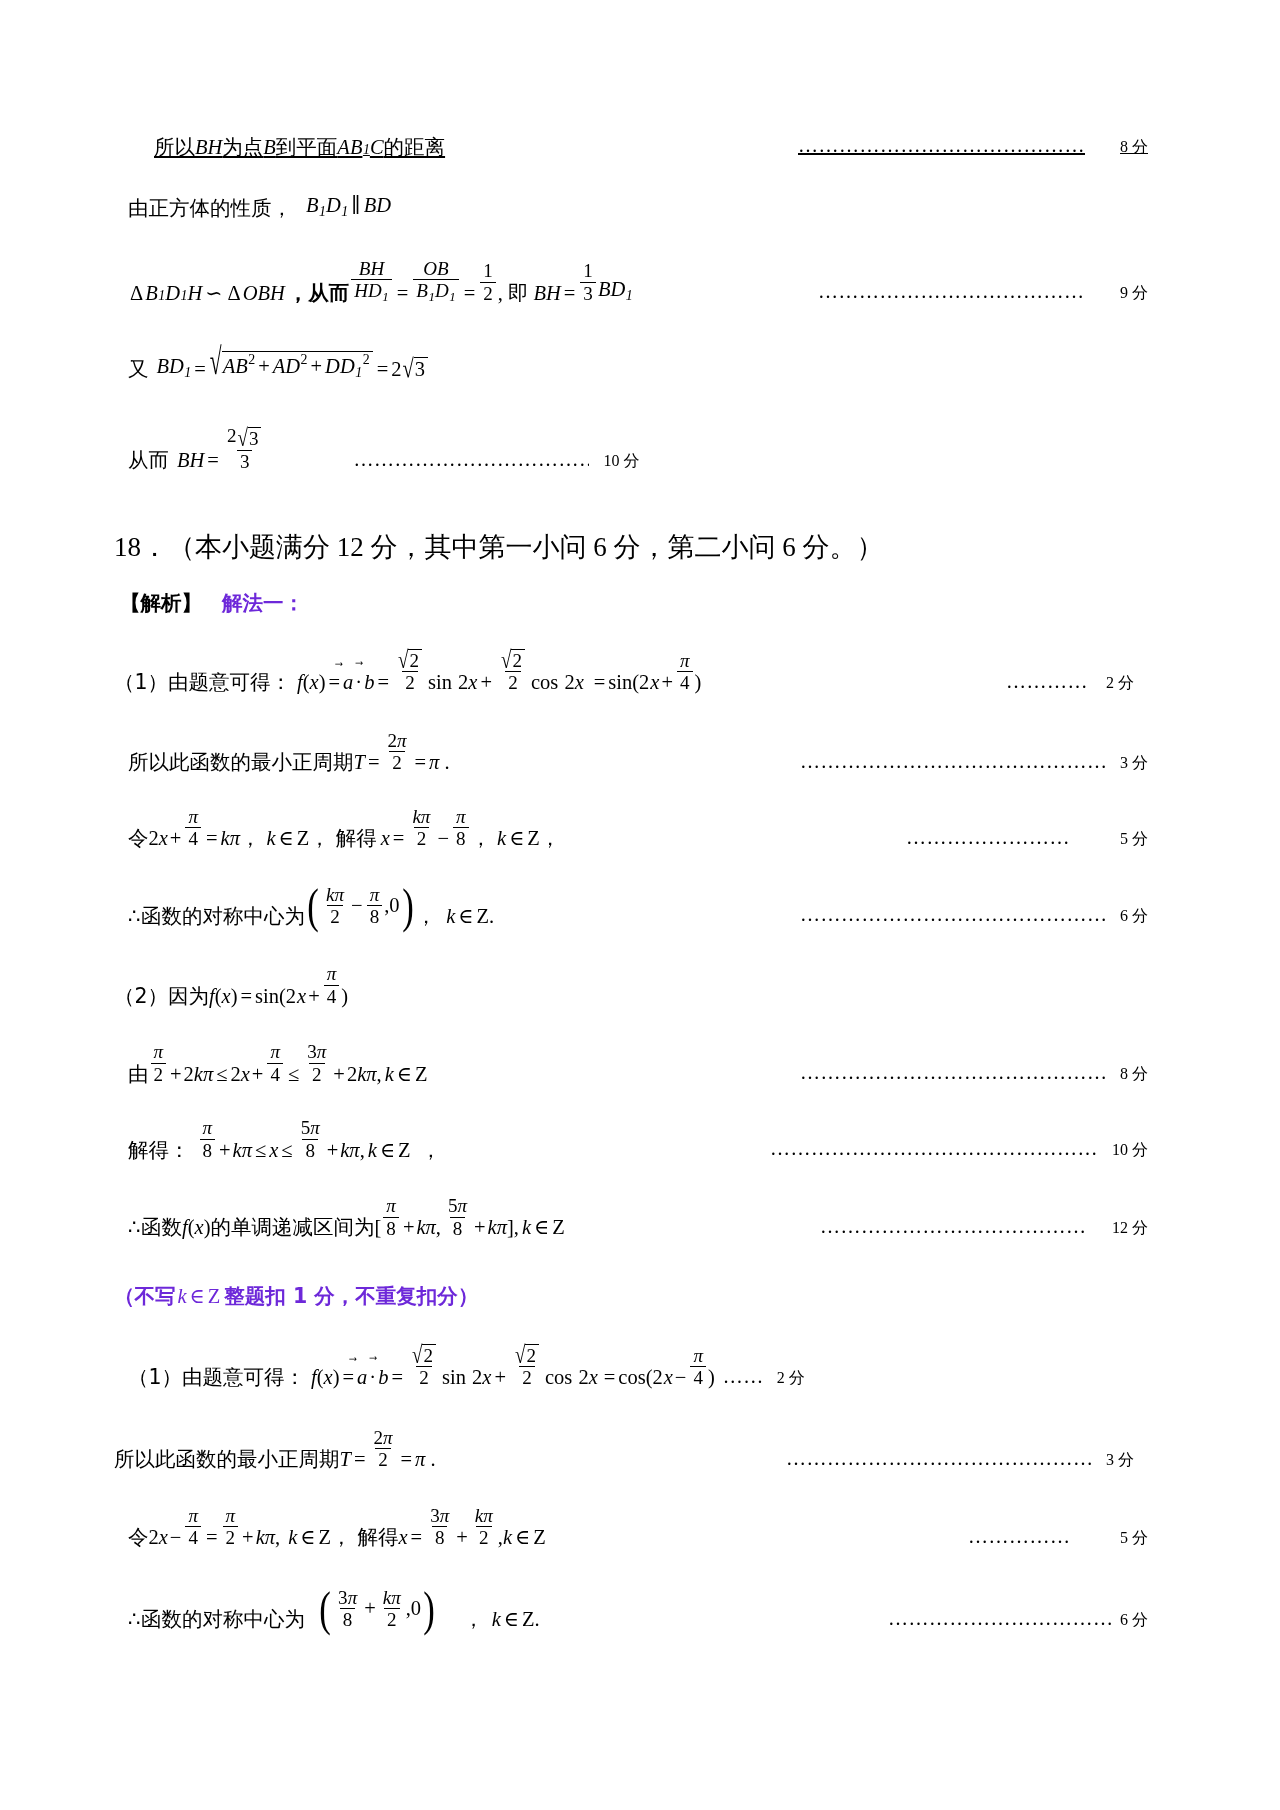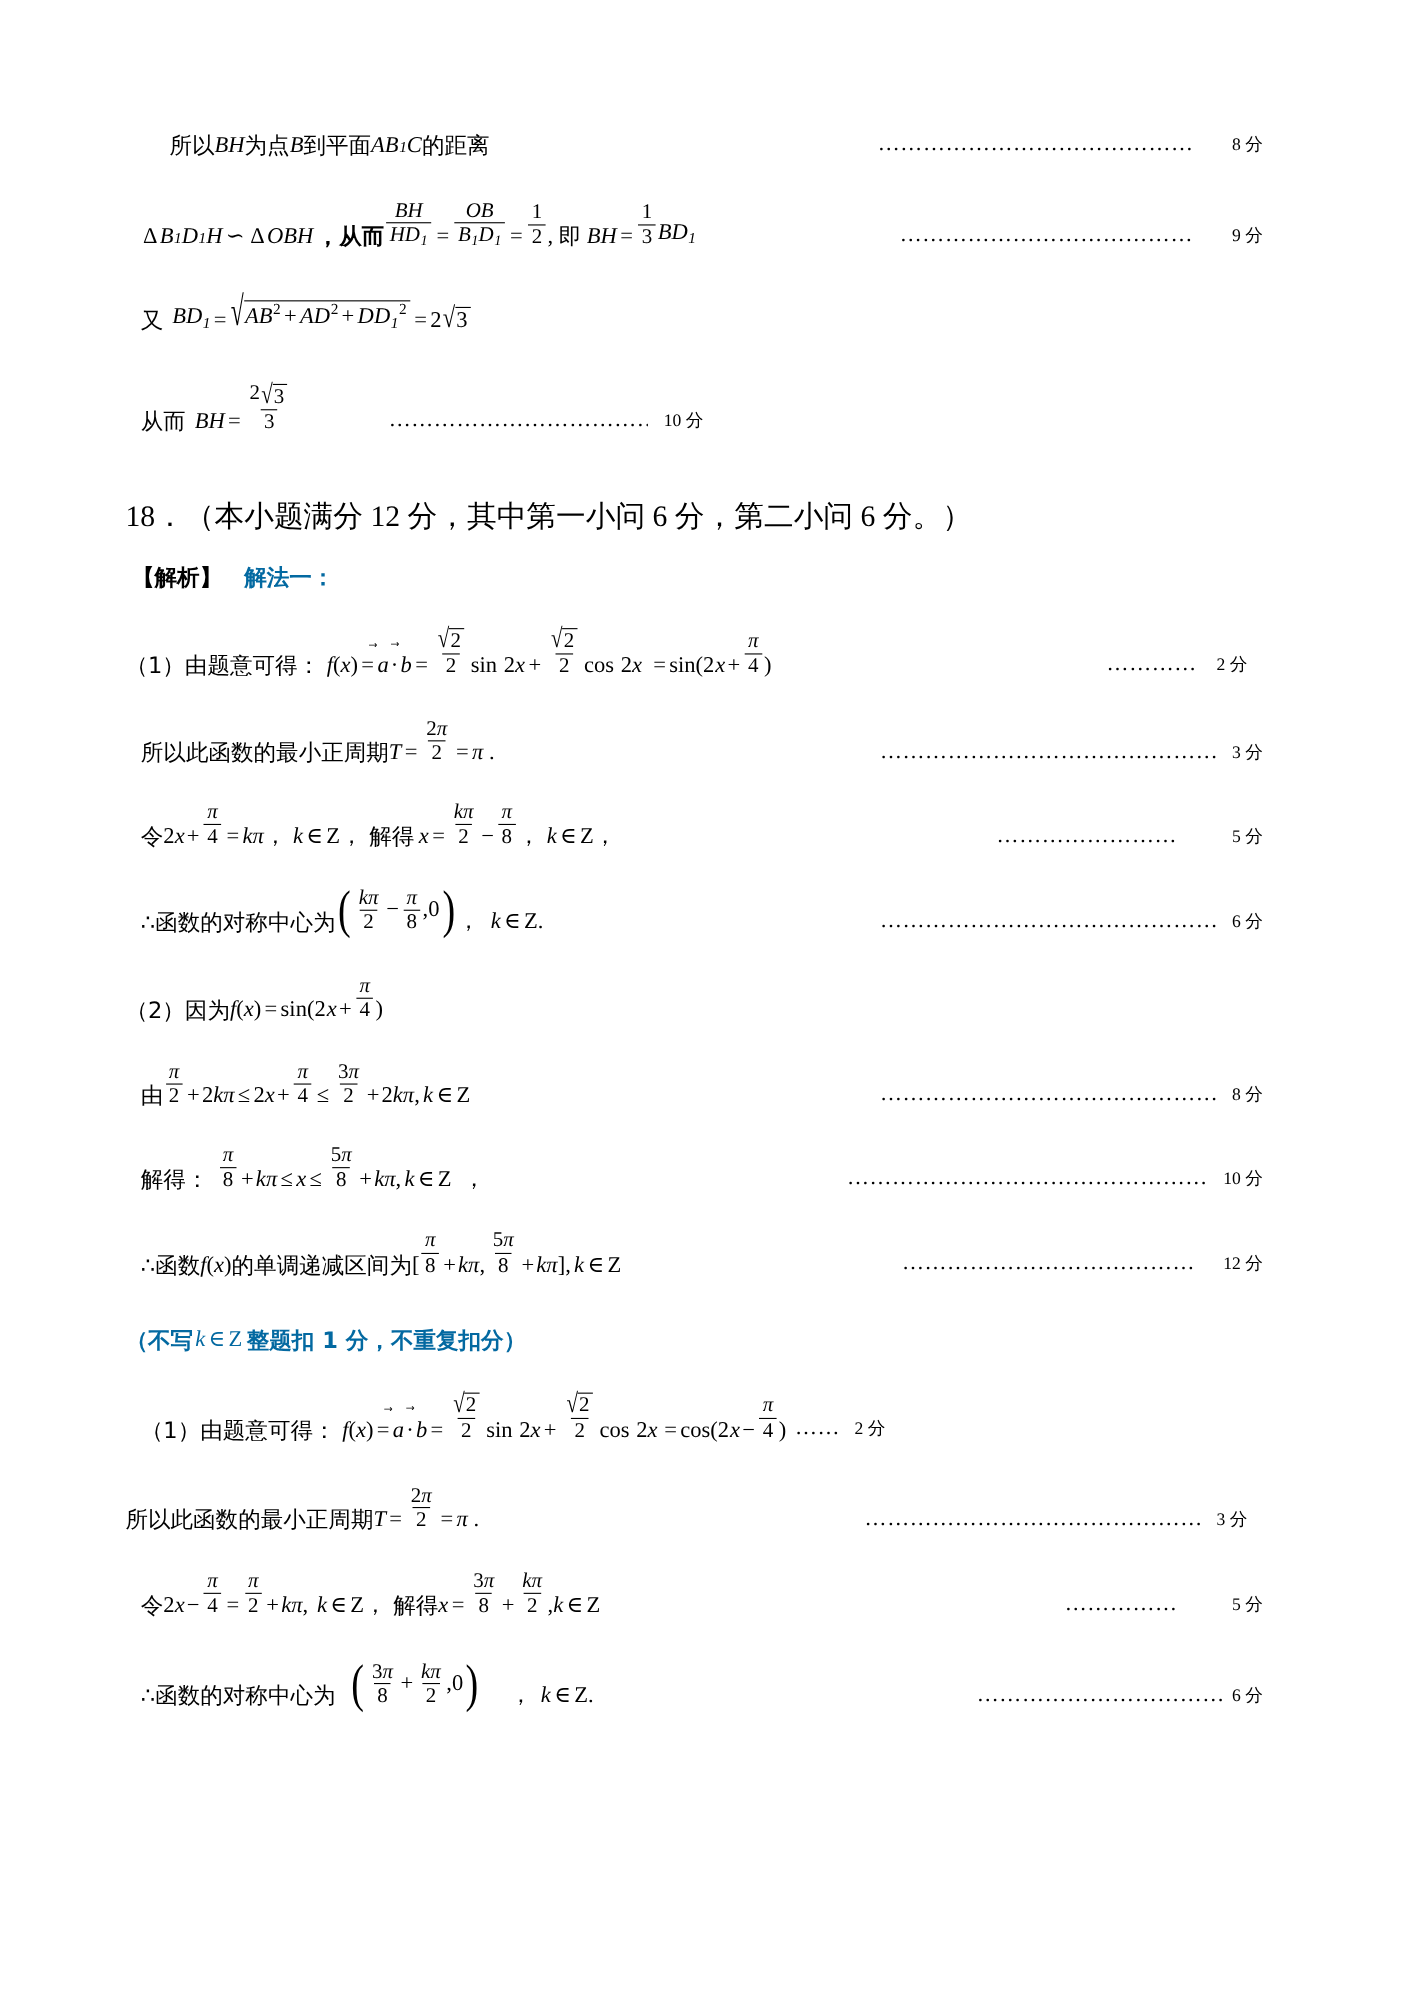--- a/index.html
+++ b/index.html
@@ -128,21 +128,21 @@
   .bigparen > .pl, .bigparen > .pr {
     display: inline-block;
     font-size: 2.35em;
     font-family: "Liberation Serif", serif;
     transform: scaleX(0.72);
     line-height: 0.62;
     color: #000;
   }
 
   
-  .red { color: #0369a1; }
+  .red { color: #6d28d9; }
   .bold { font-weight: bold; }
 
   .footer {
     position: absolute;
     left: 128px;
     right: 128px;
     top: 1497px;
     font-size: 20px;
     display: flex;
     align-items: baseline;
@@ -157,39 +157,45 @@
     font-size: 27px;
   }
   .indent1 { padding-left: 26px; }
 </style>
 </head>
 <body>
 
 <div class="page">
   <div class="content">
 
-    <div class="line" style="margin-top:0px;">
+    <div class="line" style="margin-top:15px;text-decoration:underline;">
       <span class="body">
         <span class="indent1"></span>
         <span class="cn">所以</span>
           <span class="mi">BH</span>
           <span class="cn">为点</span>
           <span class="mi">B</span>
           <span class="cn">到平面</span>
           <span class="mi">AB</span>
           <span class="sub mn">1</span>
           <span class="mi">C</span>
           <span class="cn">的距离</span>
       </span>
       <span class="tailbox">
         <span class="dots" style="width:320px;">……………………………………</span>
         <span class="score">8 分</span>
       </span>
     </div>
 
+    <div class="line" style="margin-top:38px;">
+      <span class="body">
+        <span class="cn">由正方体的性质，</span>
+        <span style="padding-left:14px;"><span class="mi">B</span><span class="sub mn">1</span><span class="mi">D</span><span class="sub mn">1</span><span class="mo">∥</span><span class="mi">BD</span></span>
+      </span>
+    </div>
 
     <div class="line" style="margin-top:40px;">
       <span class="body">
         <span class="mo tight">Δ</span>
           <span class="mi">B</span>
           <span class="sub mn">1</span>
           <span class="mi">D</span>
           <span class="sub mn">1</span>
           <span class="mi">H</span>
         <span class="mo">∽</span>

